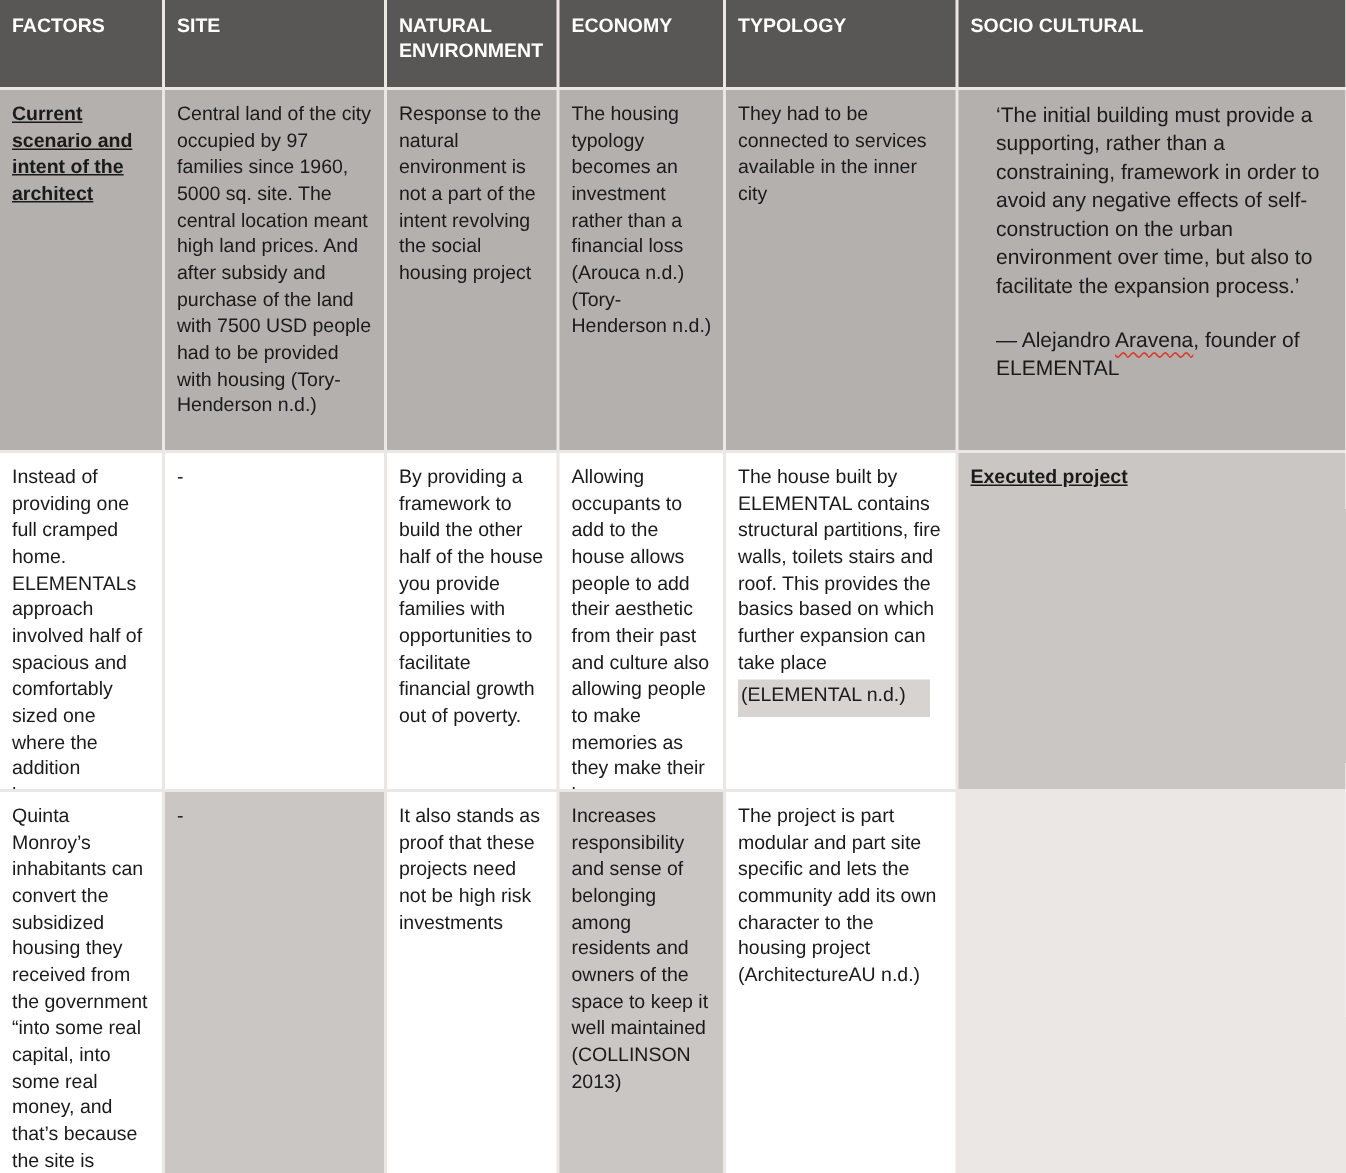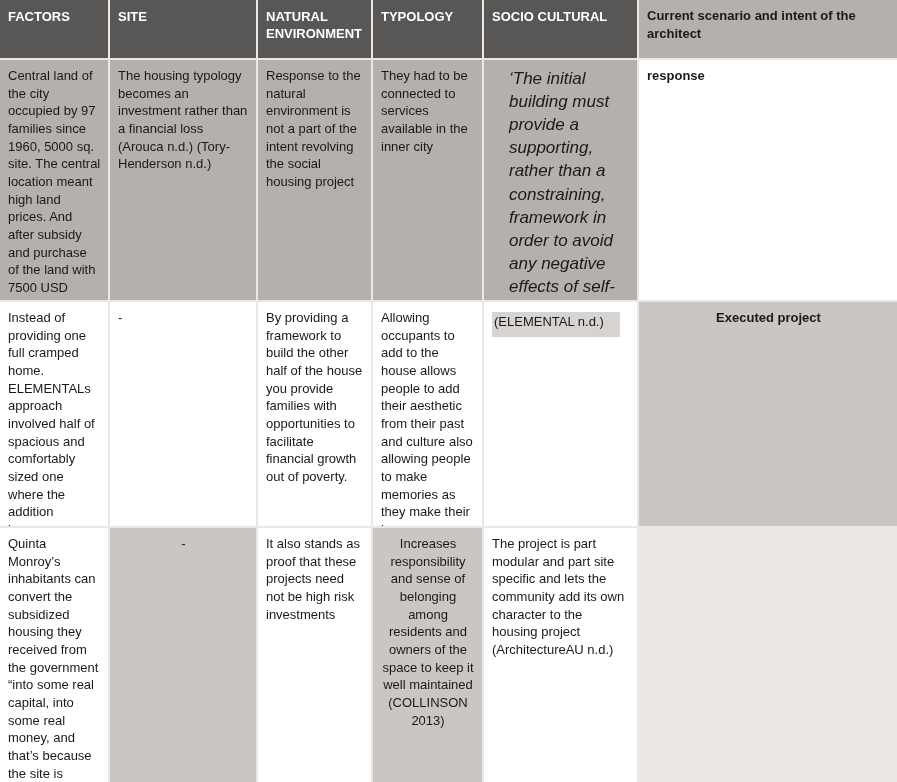--- a/index.html
+++ b/index.html
@@ -28,25 +28,25 @@
   .hdr {
     background: var(--header-bg, #595755);
     color: #ffffff;
     font-weight: bold;
     font-size: 13px;
     line-height: 1.3;
     padding-top: 9px;
   }
 
   .shade1 { background: var(--row1-bg, #b3b0ad); }
-  .shade3 { background: var(--row3-bg, #c9c6c3); text-align: center; }
+  .shade3 { background: var(--row3-bg, #c9c6c3); }
 
-  .factor { font-weight: bold; }
+  .factor { font-weight: bold; text-decoration: underline; }
 
-  .quote { font-style: italic; font-size: 17px; padding-left: 25px; }
+  .quote { font-size: 14px; padding-left: 25px; }
   .quote .attr { margin-top: 17px; }
 
   .squiggle {
     text-decoration: underline wavy var(--spellcheck-underline, #d83a2e) 1px;
     text-underline-offset: 3px;
     text-decoration-skip-ink: none;
   }
 
   .hl {
     background: var(--highlight-bg, #d6d3d0);
@@ -56,39 +56,40 @@
   }
 </style>
 </head>
 <body>
 
 <div class="table">
 
   <div class="cell hdr">FACTORS</div>
   <div class="cell hdr">SITE</div>
   <div class="cell hdr">NATURAL ENVIRONMENT</div>
+  <div class="cell hdr">ECONOMY</div>
   <div class="cell hdr">TYPOLOGY</div>
   <div class="cell hdr">SOCIO CULTURAL</div>
 
   <div class="cell shade1 factor">Current scenario and intent of the architect</div>
   <div class="cell shade1">Central land of the city occupied by 97 families since 1960, 5000 sq. site. The central location meant high land prices. And after subsidy and purchase of the land with 7500 USD people had to be provided with housing (Tory-Henderson n.d.)</div>
+  <div class="cell shade1">Response to the natural environment is not a part of the intent revolving the social housing project</div>
   <div class="cell shade1">The housing typology becomes an investment rather than a financial loss (Arouca n.d.) (Tory-Henderson n.d.)</div>
-  <div class="cell shade1">Response to the natural environment is not a part of the intent revolving the social housing project</div>
   <div class="cell shade1">They had to be connected to services available in the inner city</div>
   <div class="cell shade1 quote">
     <div>‘The initial building must provide a supporting, rather than a constraining, framework in order to avoid any negative effects of self-construction on the urban environment over time, but also to facilitate the expansion process.’</div>
     <div class="attr"><span>— Alejandro </span><span class="squiggle">Aravena</span><span>, founder of ELEMENTAL</span></div>
   </div>
 
-  <div class="cell factor">response</div>
   <div class="cell">Instead of providing one full cramped home. ELEMENTALs approach involved half of spacious and comfortably sized one where the addition happens because of the design and not despite it (ELEMENTAL n.d.)</div>
   <div class="cell">-</div>
   <div class="cell">By providing a framework to build the other half of the house you provide families with opportunities to facilitate financial growth out of poverty.</div>
   <div class="cell">Allowing occupants to add to the house allows people to add their aesthetic from their past and culture also allowing people to make memories as they make their homes. (COLLINSON 2019)</div>
   <div class="cell">
+    <span>The house built by ELEMENTAL contains structural partitions, fire walls, toilets stairs and roof. This provides the basics based on which further expansion can take place</span>
     <div><span class="hl">(ELEMENTAL n.d.)</span></div>
   </div>
 
   <div class="cell shade3 factor">Executed project</div>
   <div class="cell">Quinta Monroy’s inhabitants can convert the subsidized housing they received from the government “into some real capital, into some real money, and that’s because the site is capable of gaining value over time.” (Arouca n.d.) (McKnight 2017)</div>
   <div class="cell shade3">-</div>
   <div class="cell">It also stands as proof that these projects need not be high risk investments</div>
   <div class="cell shade3">Increases responsibility and sense of belonging among residents and owners of the space to keep it well maintained (COLLINSON 2013)</div>
   <div class="cell">The project is part modular and part site specific and lets the community add its own character to the housing project (ArchitectureAU n.d.)</div>
 

